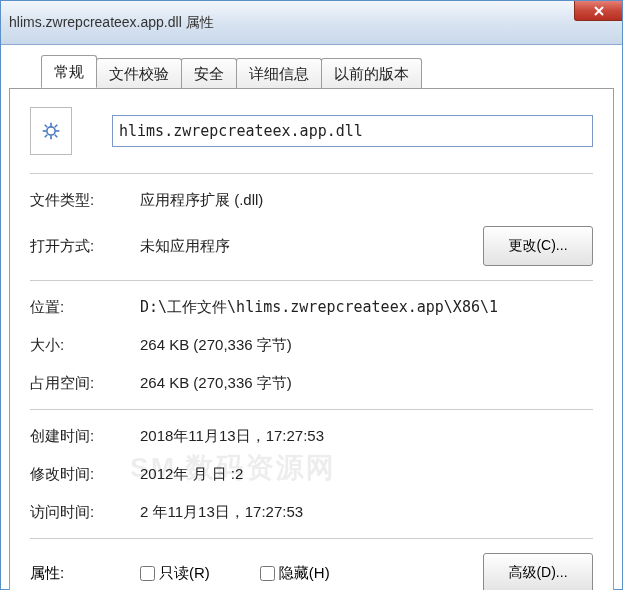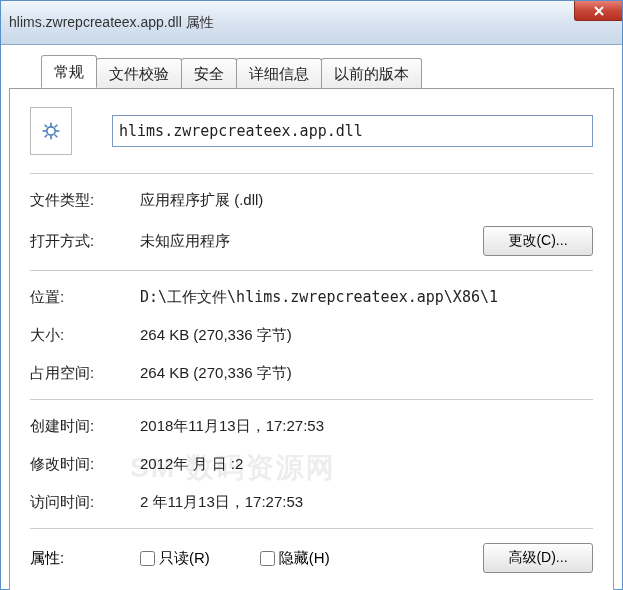--- a/index.html
+++ b/index.html
@@ -65,21 +65,21 @@
     flex: 1; height: 32px; border: 1px solid #7a9ac5;
     padding: 0 6px; font-size: 15px; font-family: monospace, SimSun;
     color: #222;
   }
   .sep { border: none; border-top: 1px solid #ccc; margin: 8px 0 14px 0; }
   .row { display: flex; align-items: center; margin-bottom: 14px; min-height: 24px; }
   .row .label { width: 110px; color: #222; font-size: 15px; }
   .row .value { color: #222; font-size: 15px; flex: 1; white-space: nowrap; overflow: hidden; }
   .row .value.mono { font-family: monospace, SimSun; }
   .winbtn {
-    height: 30px; padding: 0 12px; min-width: 110px;
+    height: 40px; padding: 0 12px; min-width: 110px;
     background: linear-gradient(to bottom, #fefefe, #e3e3e3);
     border: 1px solid #8a8a8a; border-radius: 3px;
     font-size: 14px; cursor: default;
   }
   .attrrow { display: flex; align-items: center; }
   .attrrow .label { width: 110px; font-size: 15px; }
   .chk { display: flex; align-items: center; margin-right: 50px; }
   .chk input { width: 15px; height: 15px; margin-right: 4px; }
   .chk span { font-size: 15px; }
   .attrrow .spacer { flex: 1; }

